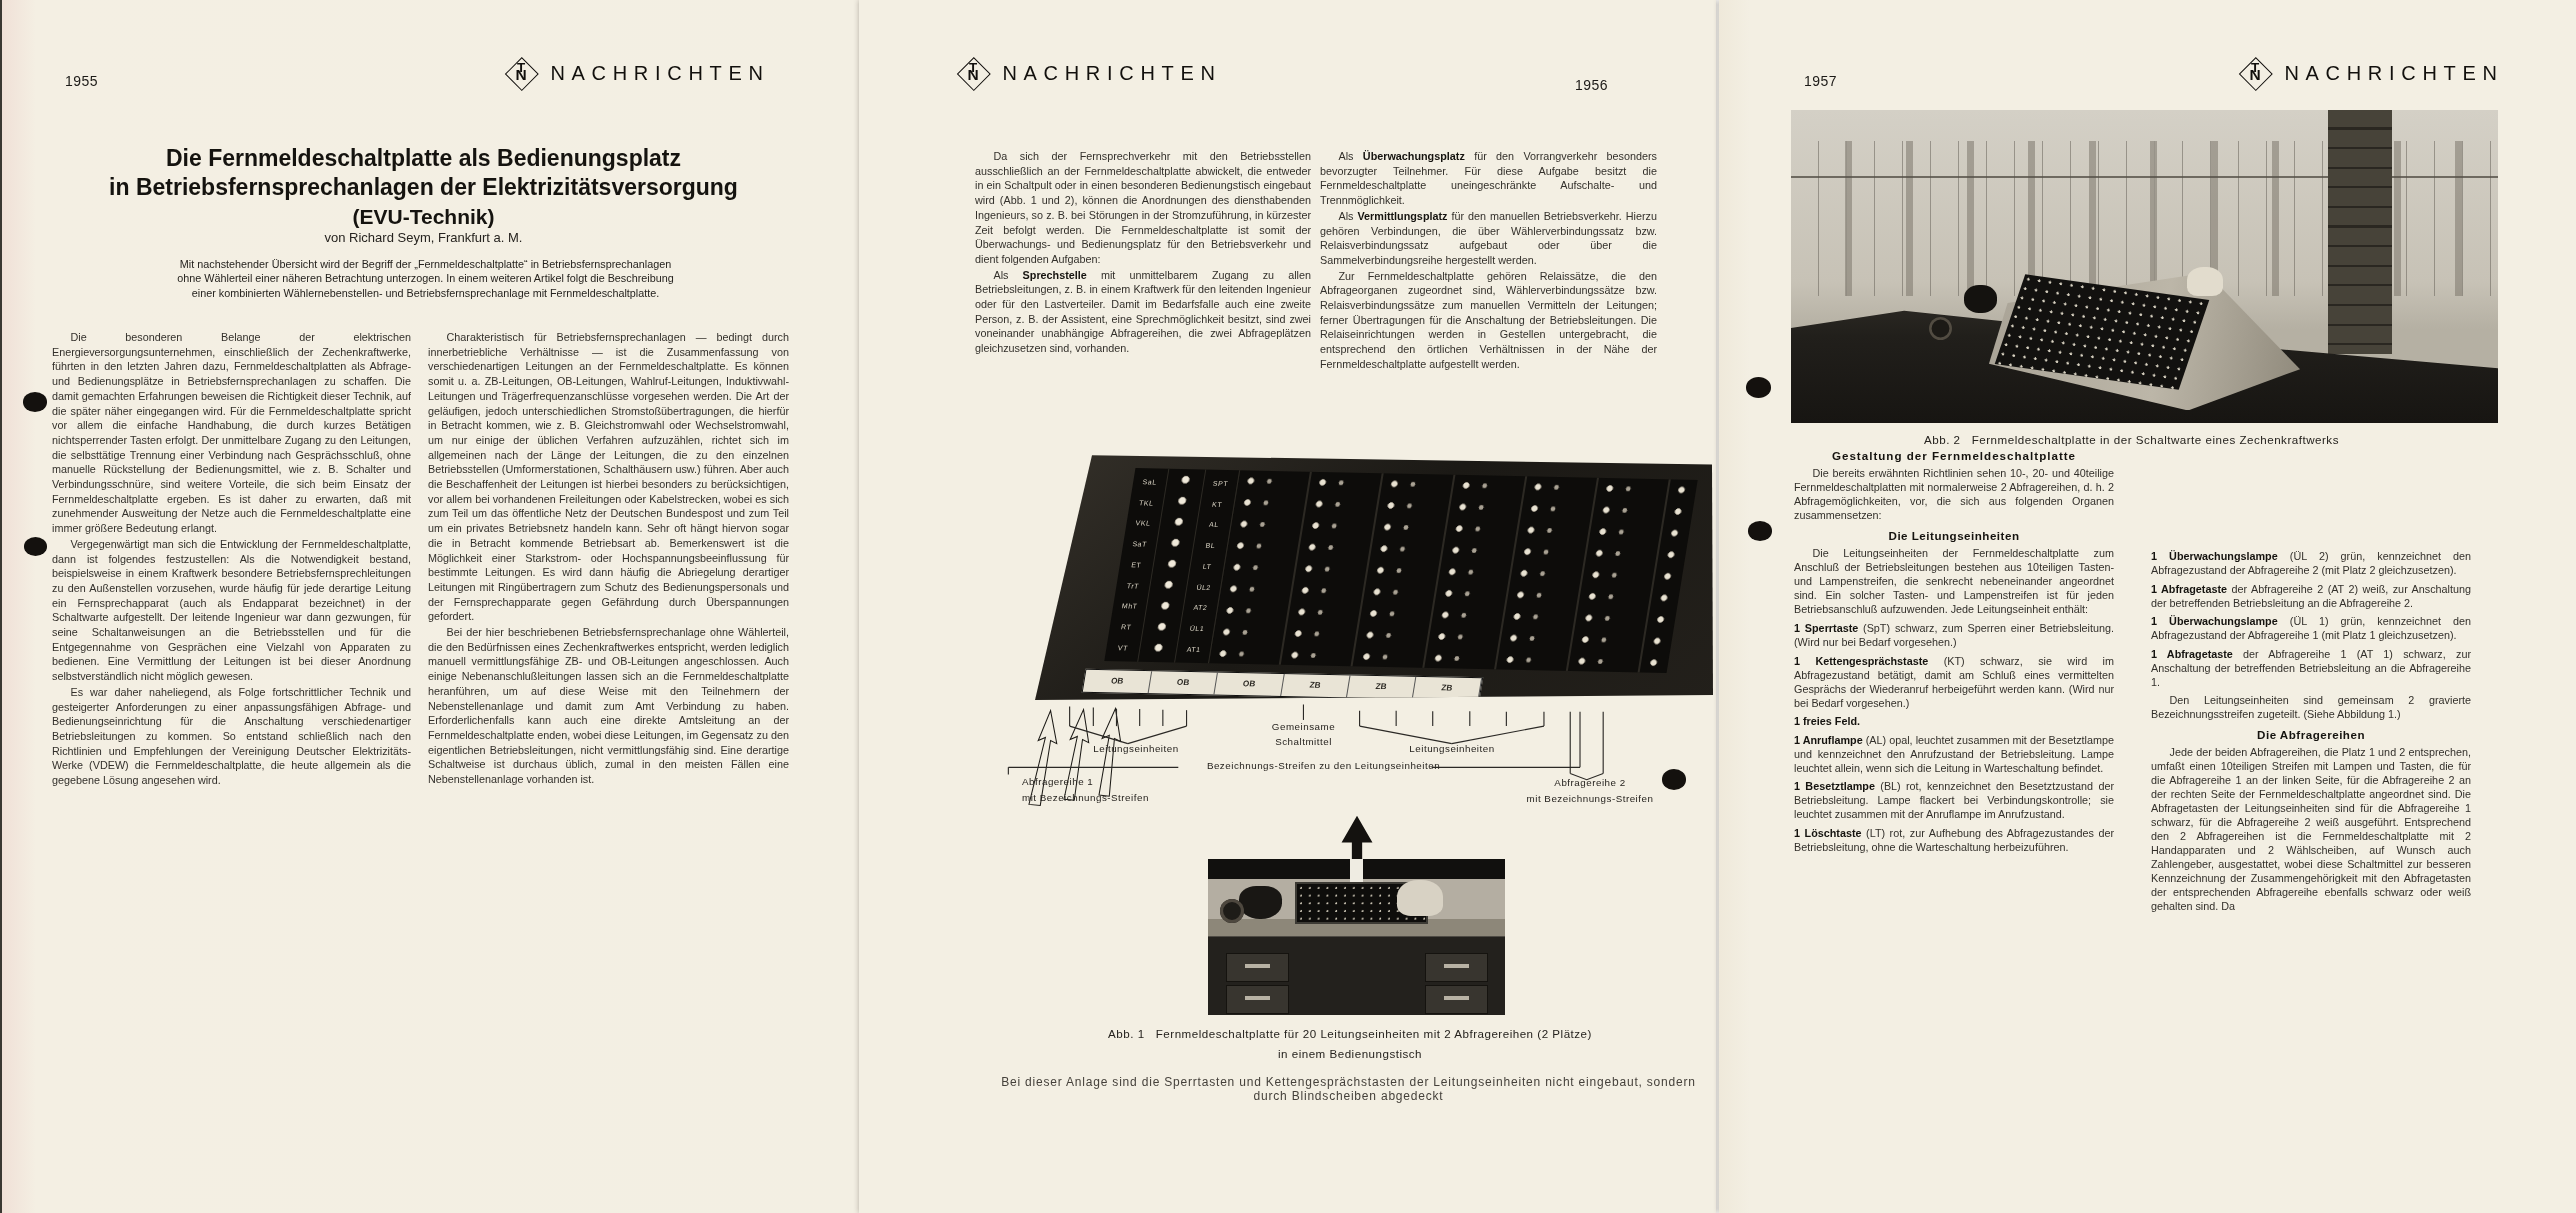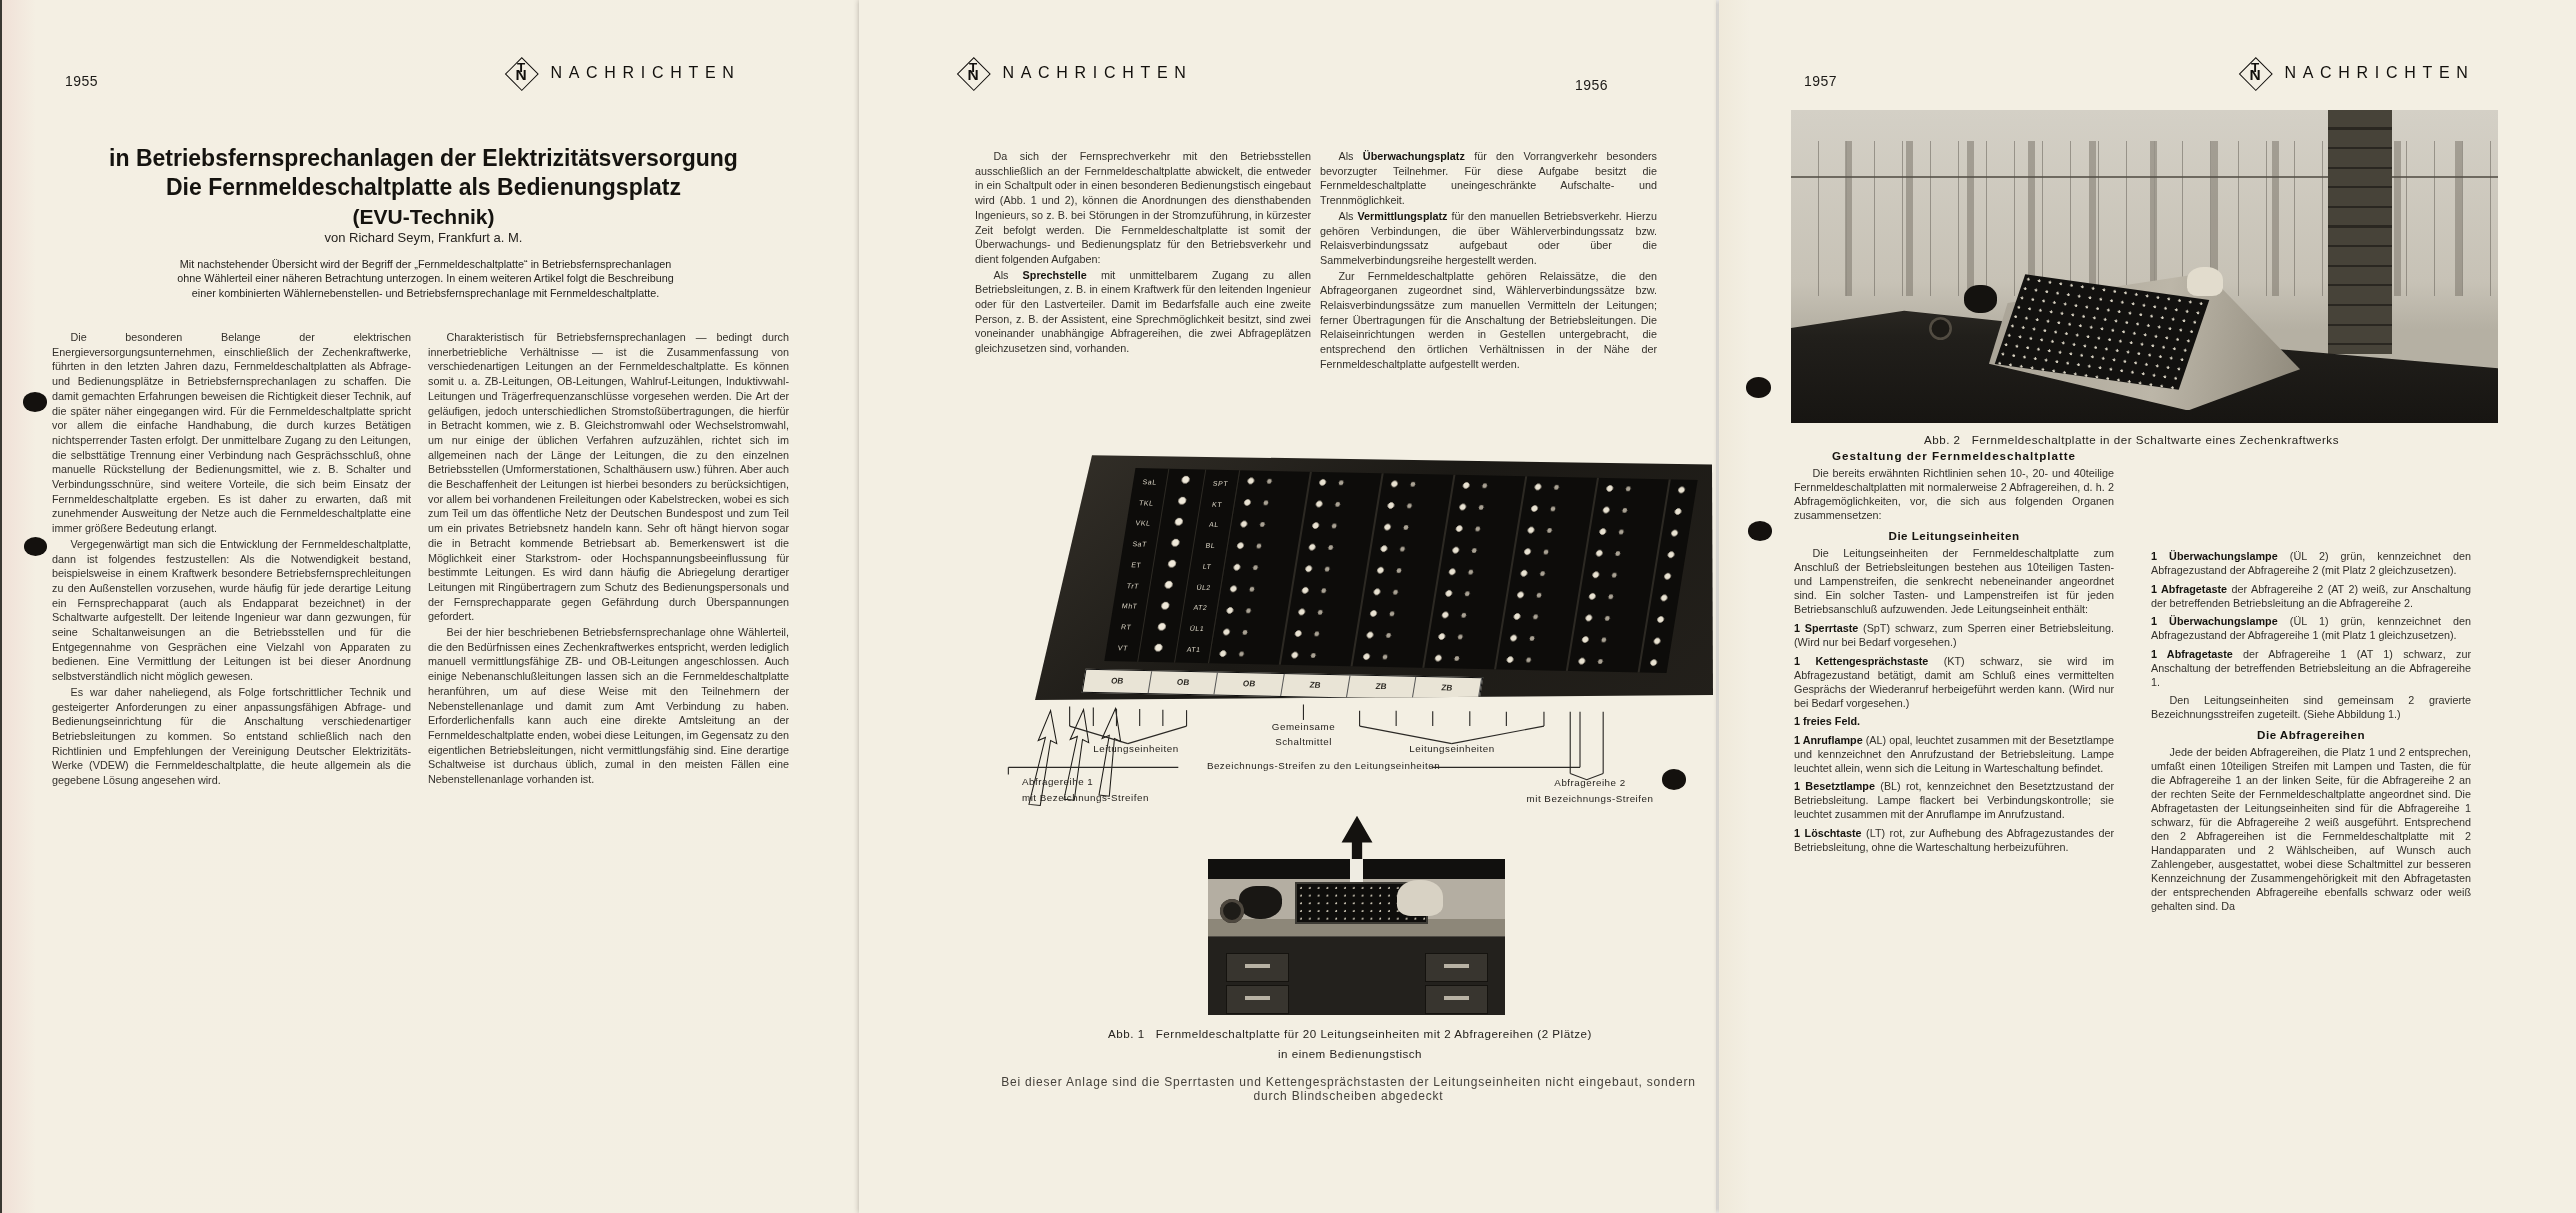--- a/index.html
+++ b/index.html
@@ -21,21 +21,21 @@
   #p2{left:859px;}
   #p3{left:1719px;background:linear-gradient(90deg,#efe9da 0,#f3efe3 31px);}
 
   .pagenum{position:absolute;font-size:14px;letter-spacing:0.5px;color:#1c1a17;}
   .brandwrap{position:absolute;display:flex;align-items:center;gap:13.4px;}
   .logo{position:relative;width:32px;height:32px;flex:0 0 auto;}
   .logo .d{position:absolute;left:4.6px;top:4.6px;width:21.6px;height:21.6px;border:1.8px solid #12100d;transform:rotate(45deg);}
   .logo .mT,.logo .mN{position:absolute;left:0;right:0;text-align:center;font-weight:bold;color:#12100d;}
   .logo .mT{top:3.1px;font-size:13.4px;}
   .logo .mN{top:8.8px;font-size:15.5px;}
-  .brandtxt{font-size:16px;letter-spacing:6.7px;color:#12100d;white-space:nowrap;}
+  .brandtxt{font-size:20px;letter-spacing:6.7px;color:#12100d;white-space:nowrap;}
 
   .hole{position:absolute;background:#14110e;border-radius:50%;}
 
   
   .titleblock{position:absolute;left:45px;top:144px;width:757px;text-align:center;}
   .t1{font-size:23px;font-weight:bold;line-height:29px;color:#15130f;}
   .t3{font-size:21px;font-weight:bold;line-height:29px;color:#15130f;}
   .byline{position:absolute;left:45px;top:230px;width:757px;text-align:center;font-size:13px;color:#26231f;}
   .abstract{position:absolute;left:57px;top:257px;width:737px;text-align:center;font-size:10.8px;line-height:14.4px;font-weight:500;color:#26231f;}
 
@@ -138,22 +138,22 @@
   <div class="pagenum" style="left:65px;top:73px;">1955</div>
   <div class="brandwrap" style="left:505px;top:57px;">
     <span class="logo">
       <span class="d"></span>
       <span class="mT">T</span>
       <span class="mN">N</span>
     </span>
     <span class="brandtxt">NACHRICHTEN</span>
   </div>
   <div class="titleblock">
+    <div class="t1">Die Fernmeldeschaltplatte als Bedienungsplatz</div>
     <div class="t1">in Betriebsfernsprechanlagen der Elektrizitätsversorgung</div>
-    <div class="t1">Die Fernmeldeschaltplatte als Bedienungsplatz</div>
     <div class="t3">(EVU-Technik)</div>
   </div>
   <div class="byline">von Richard Seym, Frankfurt a. M.</div>
   <div class="abstract">
     <div>Mit nachstehender Übersicht wird der Begriff der „Fernmeldeschaltplatte“ in Betriebsfernsprechanlagen</div>
     <div>ohne Wählerteil einer näheren Betrachtung unterzogen. In einem weiteren Artikel folgt die Beschreibung</div>
     <div>einer kombinierten Wählernebenstellen- und Betriebsfernsprechanlage mit Fernmeldeschaltplatte.</div>
   </div>
   <div class="col" style="left:52px;top:330px;width:359px;">
     <p>Die besonderen Belange der elektrischen Energieversorgungsunternehmen, einschließlich der Zechenkraftwerke, führten in den letzten Jahren dazu, Fernmeldeschaltplatten als Abfrage- und Bedienungsplätze in Betriebsfernsprechanlagen zu schaffen. Die damit gemachten Erfahrungen beweisen die Richtigkeit dieser Technik, auf die später näher eingegangen wird. Für die Fernmeldeschaltplatte spricht vor allem die einfache Handhabung, die durch kurzes Betätigen nichtsperrender Tasten erfolgt. Der unmittelbare Zugang zu den Leitungen, die selbsttätige Trennung einer Verbindung nach Gesprächsschluß, ohne manuelle Rückstellung der Bedienungsmittel, wie z. B. Schalter und Verbindungsschnüre, sind weitere Vorteile, die sich beim Einsatz der Fernmeldeschaltplatte ergeben. Es ist daher zu erwarten, daß mit zunehmender Ausweitung der Netze auch die Fernmeldeschaltplatte eine immer größere Bedeutung erlangt.</p>

